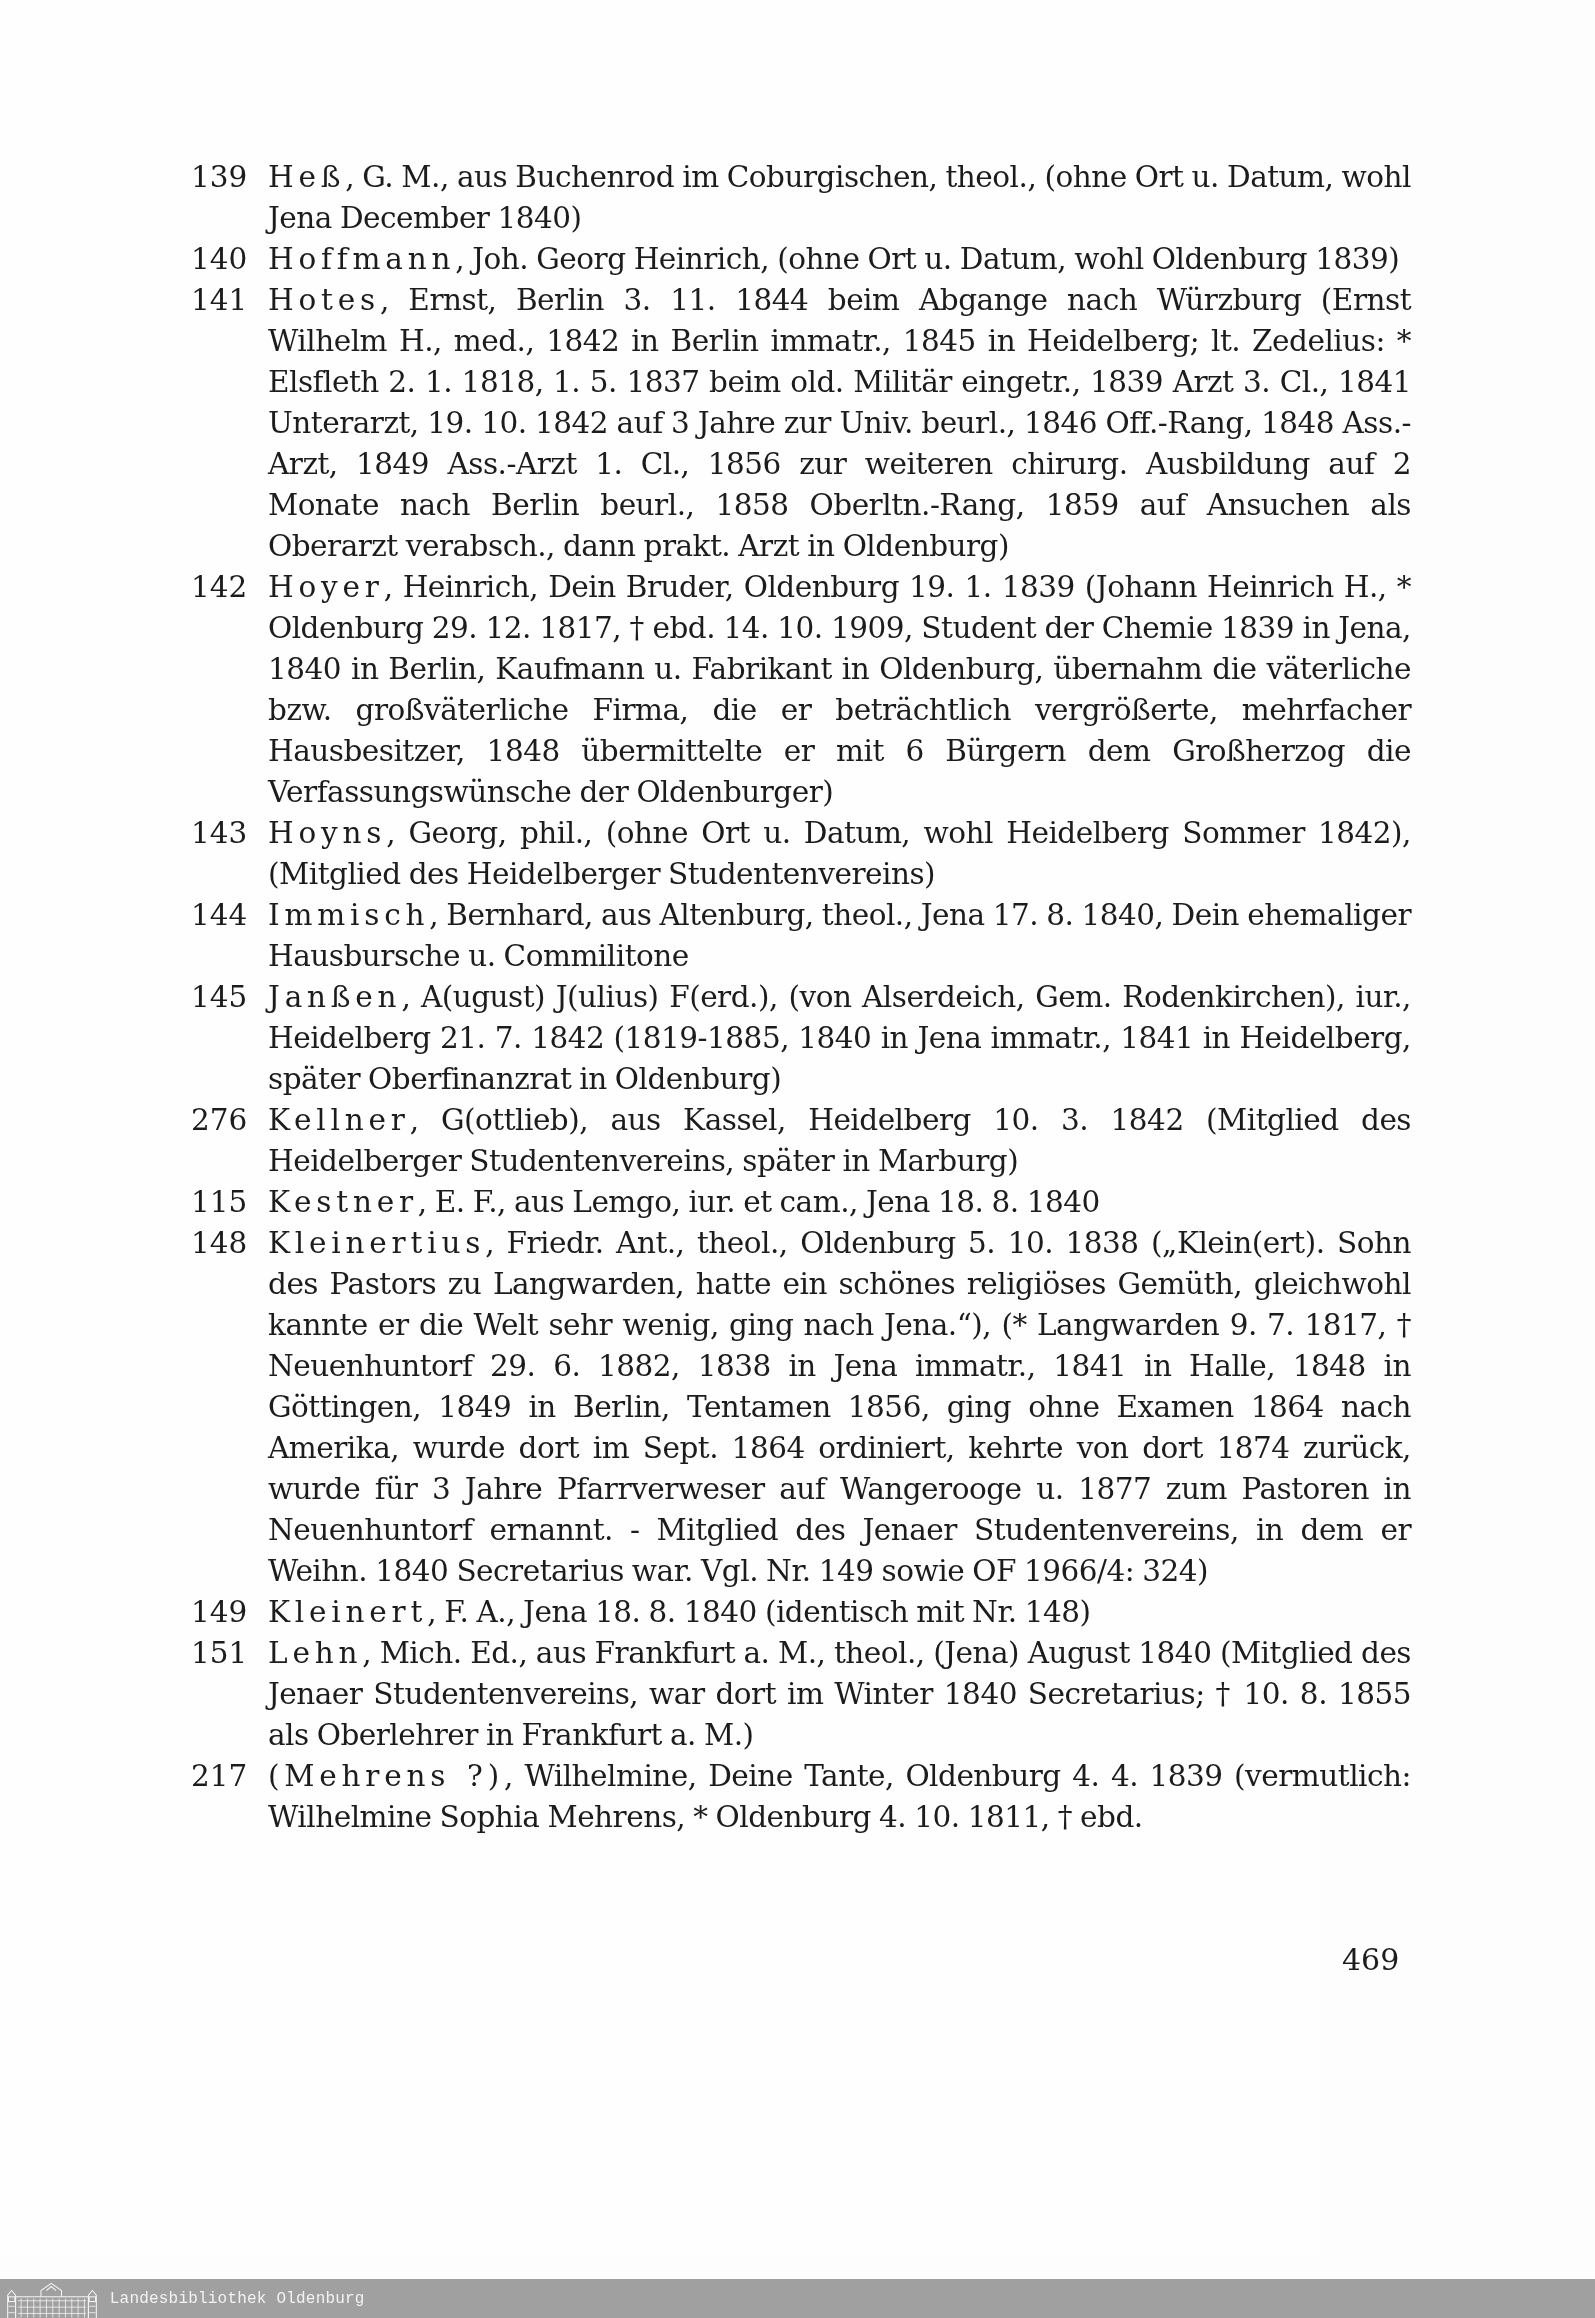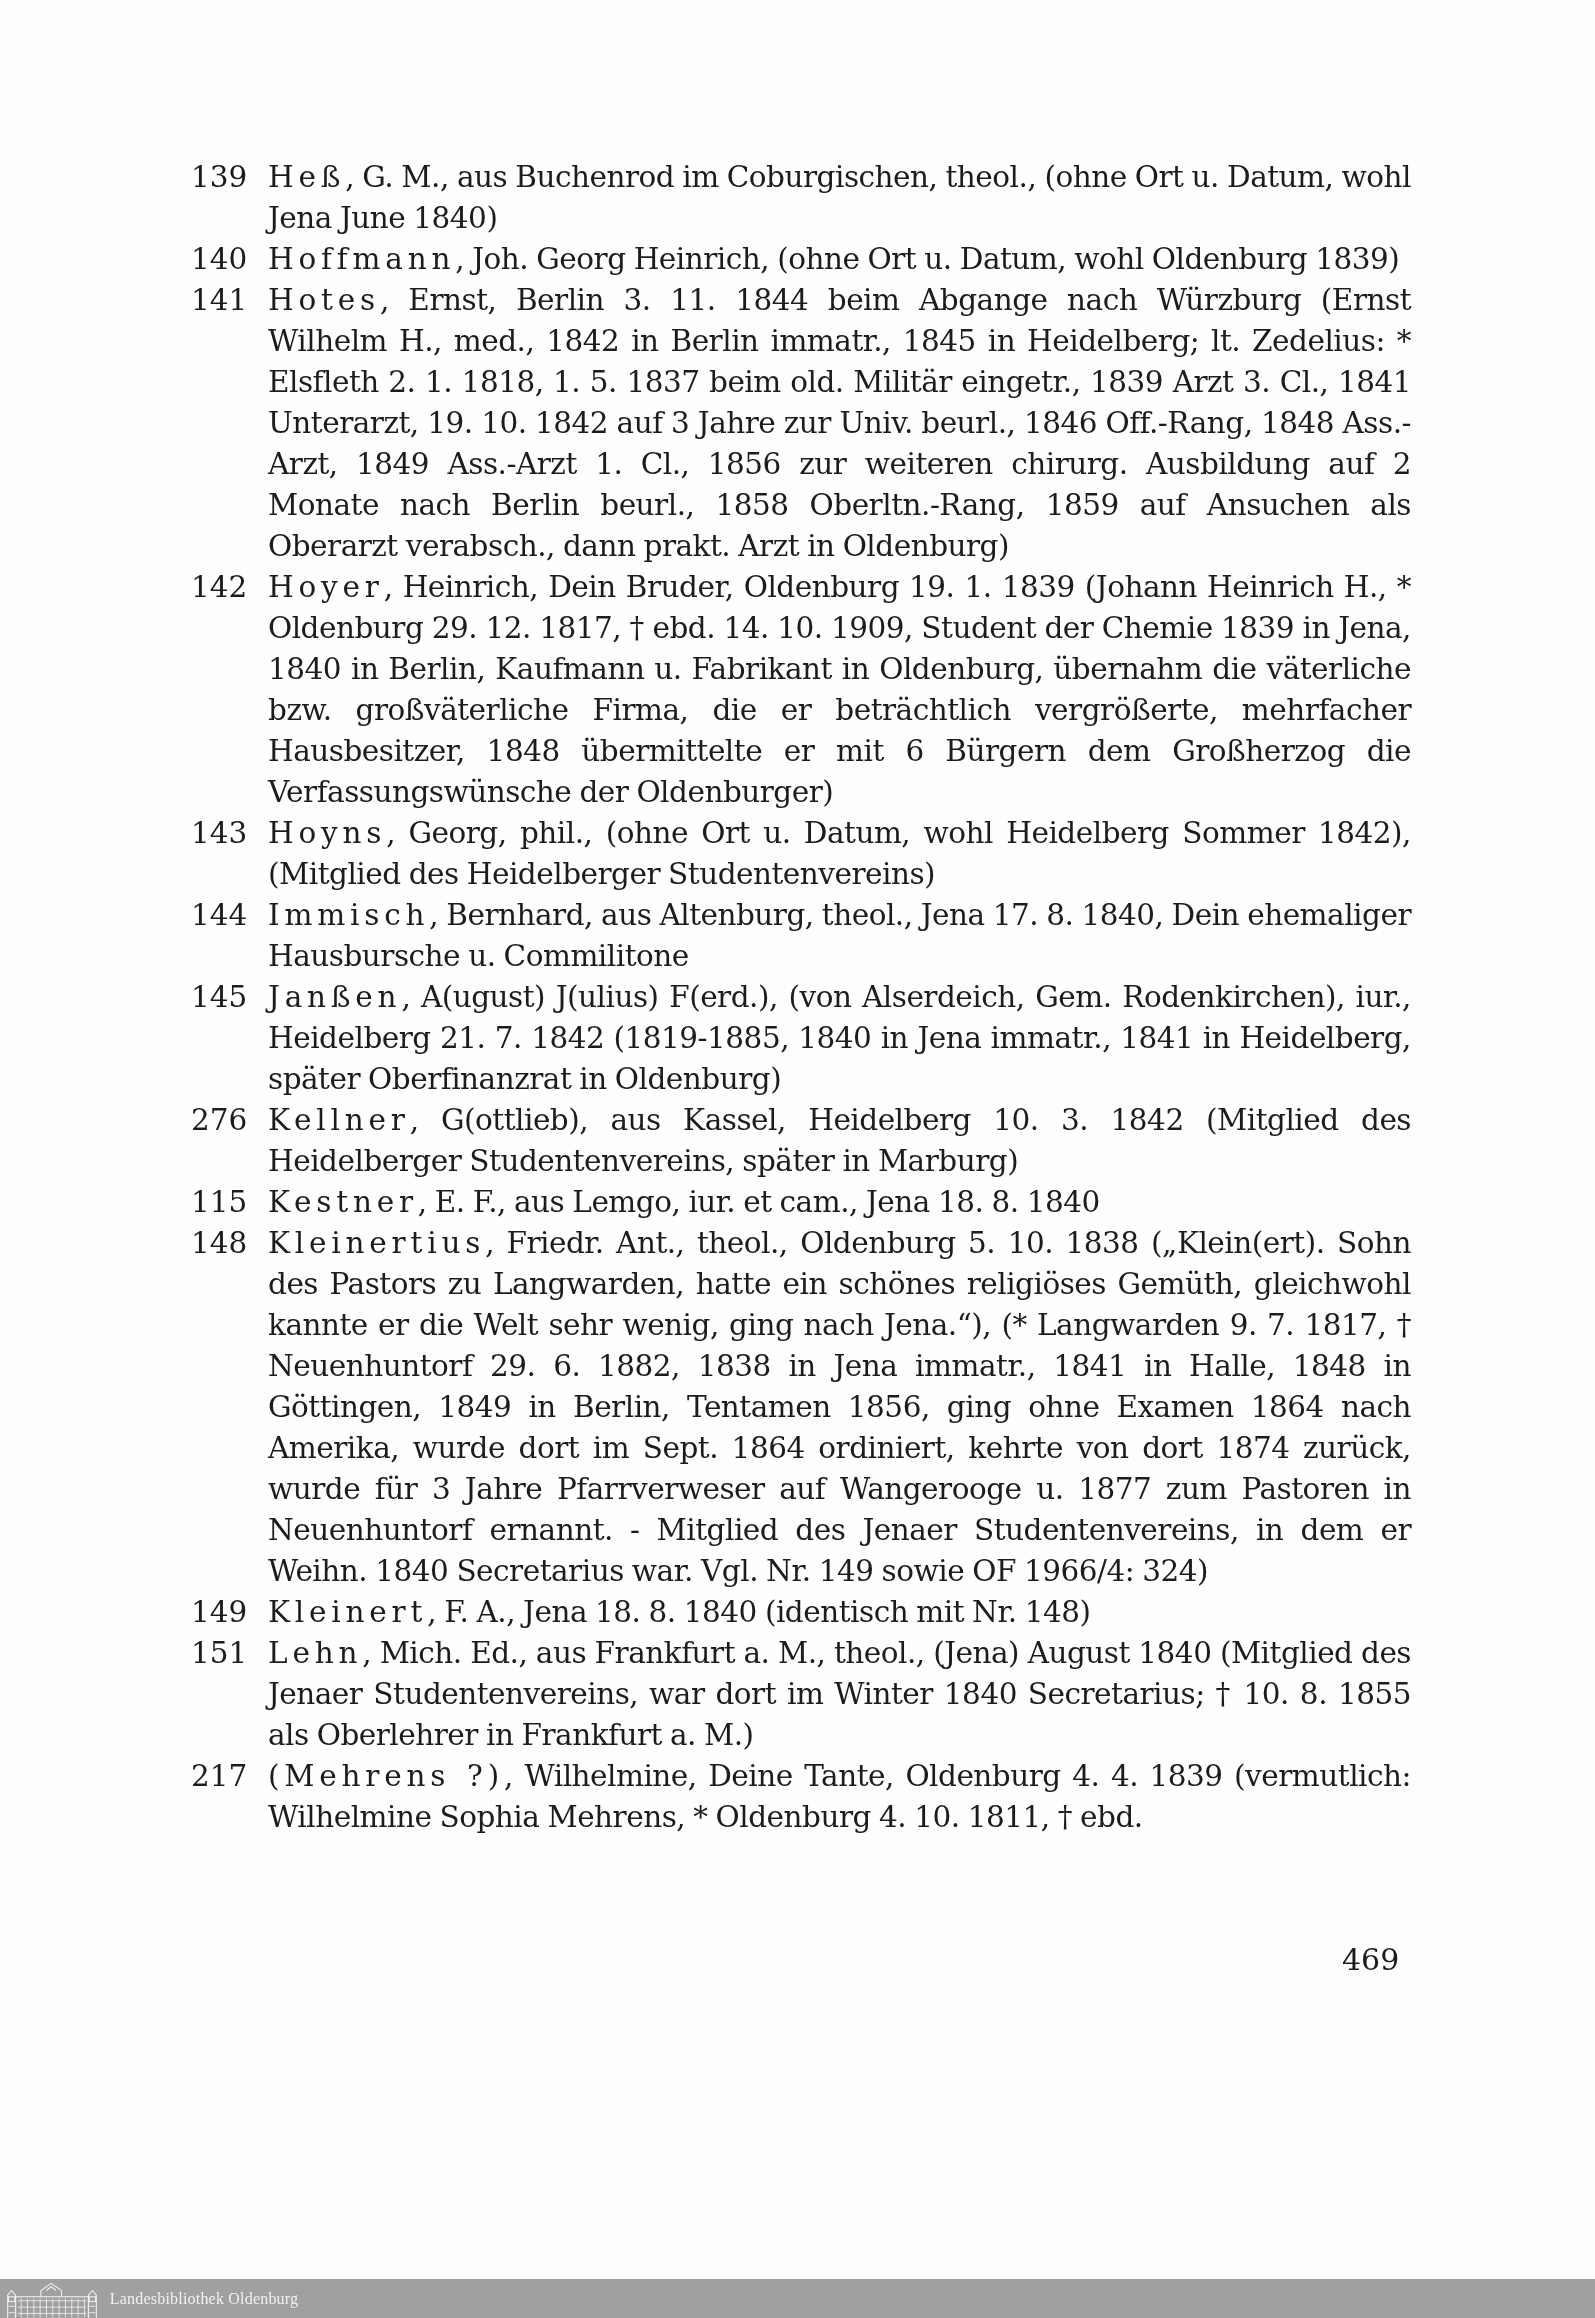--- a/index.html
+++ b/index.html
@@ -66,32 +66,32 @@
       align-items: center;
     }
     .footer-logo {
       width: 94px;
       height: 38px;
       margin-left: 4.8px;
       margin-top: 1.6px;
     }
     .footer-text {
       margin-left: 11px;
-      font-family: Liberation Serif, serif;
+      font-family: Liberation Mono, monospace;
       font-size: 16px;
       color: #f2f2f2;
       letter-spacing: 0.2px;
     }
   </style>
 </head>
 <body>
 
 <div class="page">
   <div class="entries">
-    <div class="entry"><span class="num">139</span><span class="name">Heß</span><span>, G. M., aus Buchenrod im Coburgischen, theol., (ohne Ort u. Datum, wohl Jena June 1840)</span></div>
+    <div class="entry"><span class="num">139</span><span class="name">Heß</span><span>, G. M., aus Buchenrod im Coburgischen, theol., (ohne Ort u. Datum, wohl Jena December 1840)</span></div>
     <div class="entry"><span class="num">140</span><span class="name">Hoffmann</span><span>, Joh. Georg Heinrich, (ohne Ort u. Datum, wohl Oldenburg 1839)</span></div>
     <div class="entry"><span class="num">141</span><span class="name">Hotes</span><span>, Ernst, Berlin 3. 11. 1844 beim Abgange nach Würzburg (Ernst Wilhelm H., med., 1842 in Berlin immatr., 1845 in Heidelberg; lt. Zedelius: * Elsfleth 2. 1. 1818, 1. 5. 1837 beim old. Militär eingetr., 1839 Arzt 3. Cl., 1841 Unterarzt, 19. 10. 1842 auf 3 Jahre zur Univ. beurl., 1846 Off.-Rang, 1848 Ass.-Arzt, 1849 Ass.-Arzt 1. Cl., 1856 zur weiteren chirurg. Ausbildung auf 2 Monate nach Berlin beurl., 1858 Oberltn.-Rang, 1859 auf Ansuchen als Oberarzt verabsch., dann prakt. Arzt in Oldenburg)</span></div>
     <div class="entry"><span class="num">142</span><span class="name">Hoyer</span><span>, Heinrich, Dein Bruder, Oldenburg 19. 1. 1839 (Johann Heinrich H., * Oldenburg 29. 12. 1817, † ebd. 14. 10. 1909, Student der Chemie 1839 in Jena, 1840 in Berlin, Kaufmann u. Fabrikant in Oldenburg, übernahm die väterliche bzw. großväterliche Firma, die er beträchtlich vergrößerte, mehrfacher Hausbesitzer, 1848 übermittelte er mit 6 Bürgern dem Großherzog die Verfassungswünsche der Oldenburger)</span></div>
     <div class="entry"><span class="num">143</span><span class="name">Hoyns</span><span>, Georg, phil., (ohne Ort u. Datum, wohl Heidelberg Sommer 1842), (Mitglied des Heidelberger Studentenvereins)</span></div>
     <div class="entry"><span class="num">144</span><span class="name">Immisch</span><span>, Bernhard, aus Altenburg, theol., Jena 17. 8. 1840, Dein ehemaliger Hausbursche u. Commilitone</span></div>
     <div class="entry"><span class="num">145</span><span class="name">Janßen</span><span>, A(ugust) J(ulius) F(erd.), (von Alserdeich, Gem. Rodenkirchen), iur., Heidelberg 21. 7. 1842 (1819-1885, 1840 in Jena immatr., 1841 in Heidelberg, später Oberfinanzrat in Oldenburg)</span></div>
     <div class="entry"><span class="num">276</span><span class="name">Kellner</span><span>, G(ottlieb), aus Kassel, Heidelberg 10. 3. 1842 (Mitglied des Heidelberger Studentenvereins, später in Marburg)</span></div>
     <div class="entry"><span class="num">115</span><span class="name">Kestner</span><span>, E. F., aus Lemgo, iur. et cam., Jena 18. 8. 1840</span></div>
     <div class="entry"><span class="num">148</span><span class="name">Kleinertius</span><span>, Friedr. Ant., theol., Oldenburg 5. 10. 1838 („Klein(ert). Sohn des Pastors zu Langwarden, hatte ein schönes religiöses Gemüth, gleichwohl kannte er die Welt sehr wenig, ging nach Jena.“), (* Langwarden 9. 7. 1817, † Neuenhuntorf 29. 6. 1882, 1838 in Jena immatr., 1841 in Halle, 1848 in Göttingen, 1849 in Berlin, Tentamen 1856, ging ohne Examen 1864 nach Amerika, wurde dort im Sept. 1864 ordiniert, kehrte von dort 1874 zurück, wurde für 3 Jahre Pfarrverweser auf Wangerooge u. 1877 zum Pastoren in Neuenhuntorf ernannt. - Mitglied des Jenaer Studentenvereins, in dem er Weihn. 1840 Secretarius war. Vgl. Nr. 149 sowie OF 1966/4: 324)</span></div>
     <div class="entry"><span class="num">149</span><span class="name">Kleinert</span><span>, F. A., Jena 18. 8. 1840 (identisch mit Nr. 148)</span></div>

